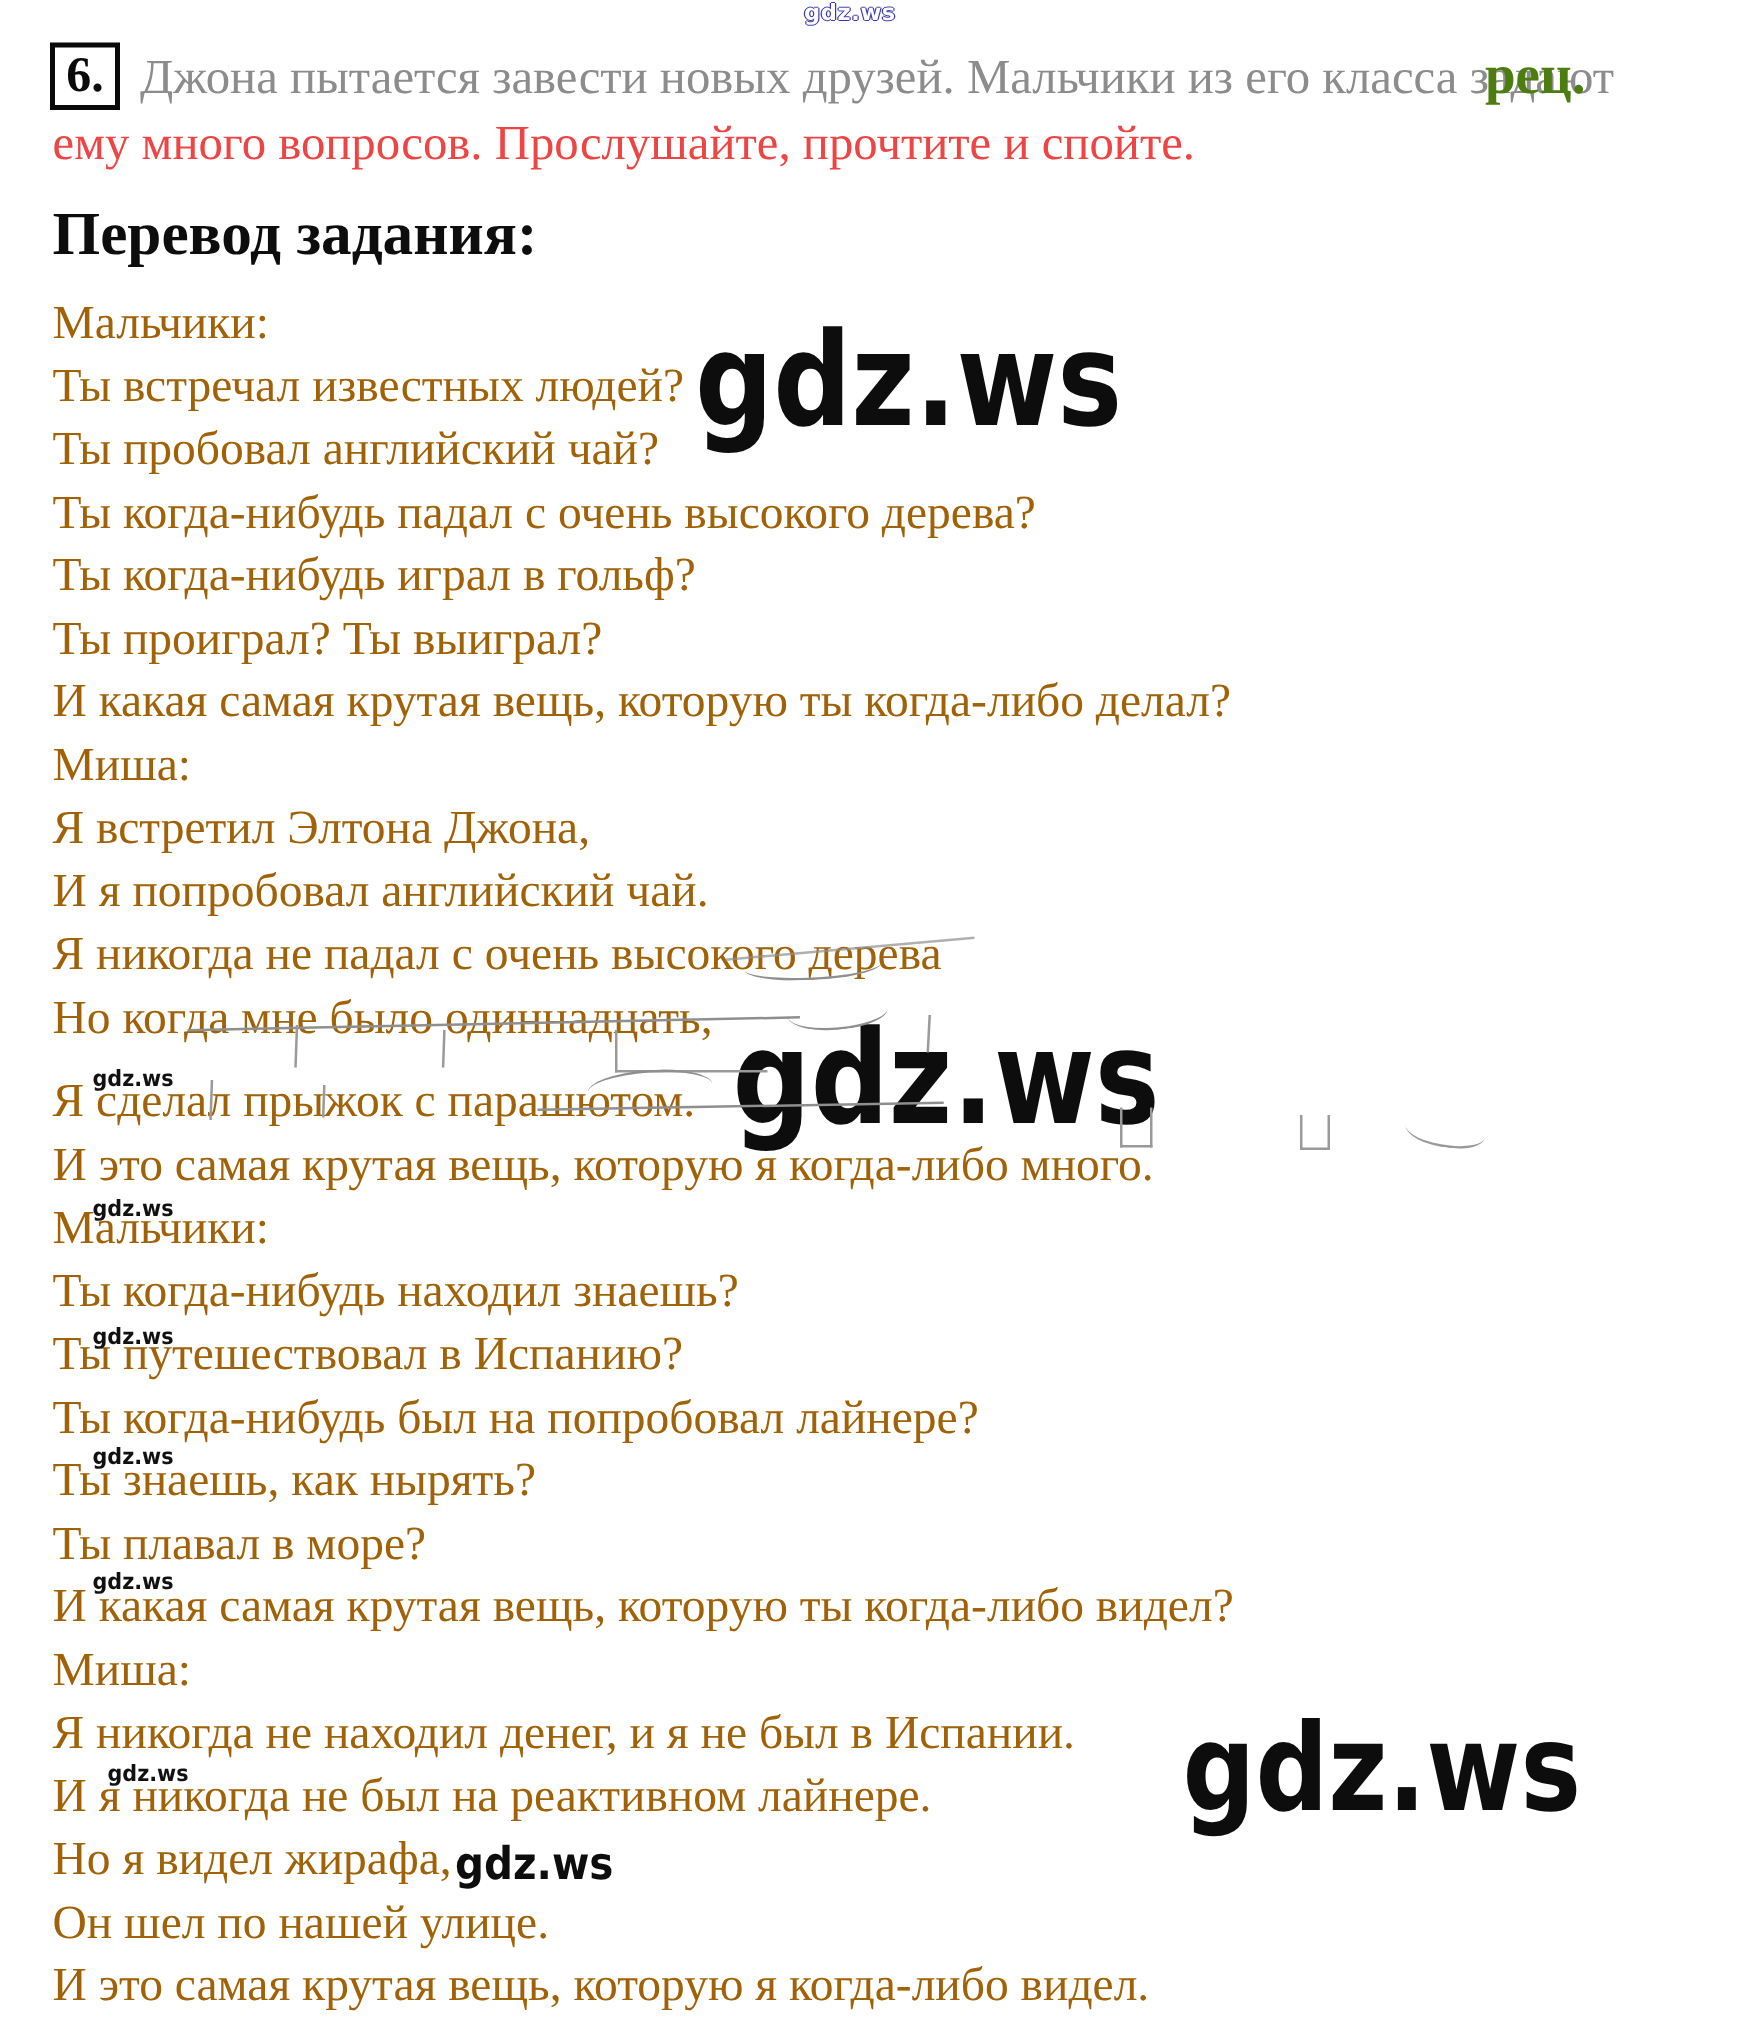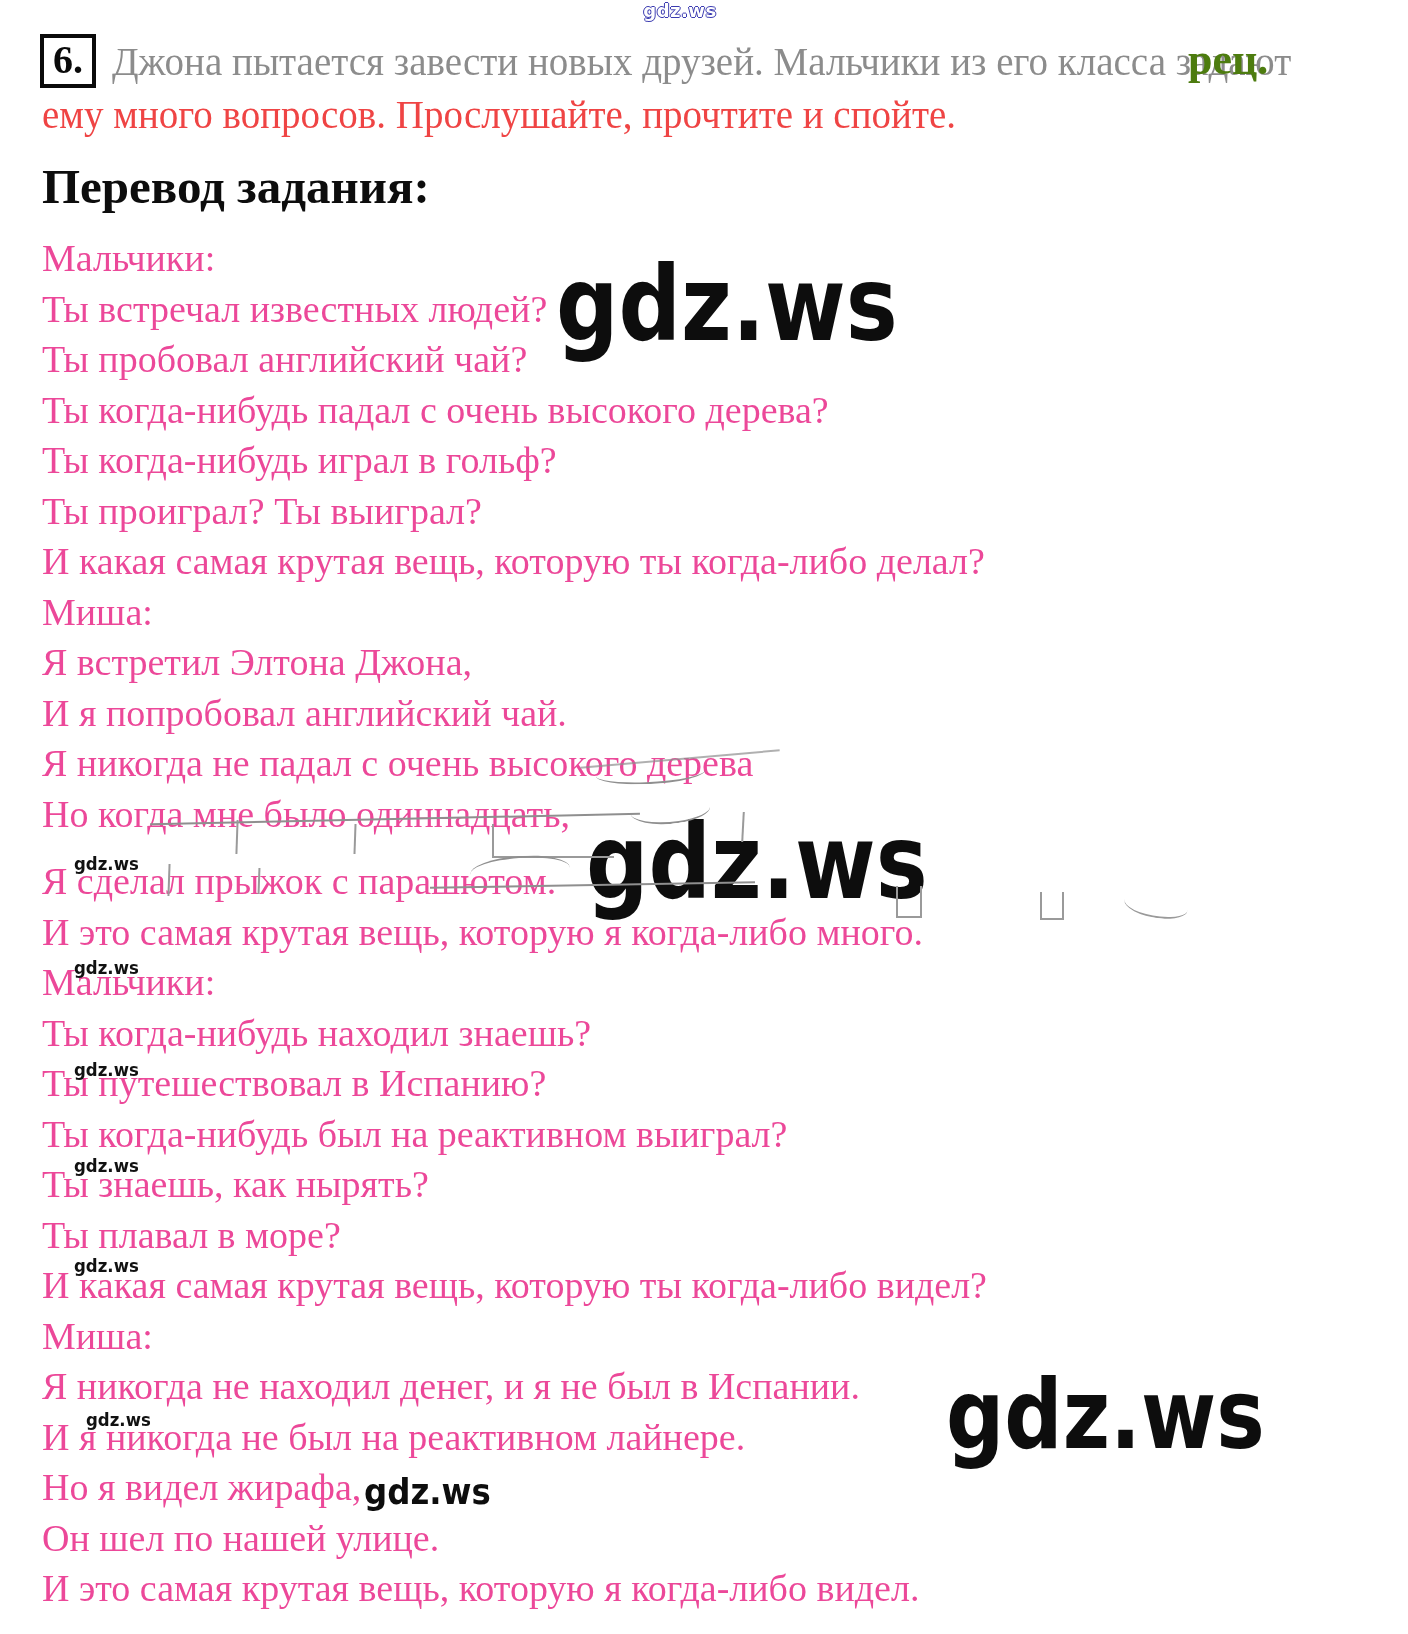--- a/index.html
+++ b/index.html
@@ -40,21 +40,21 @@
     position:absolute;left:1188px;top:38px;
     color:#4d7c0f;font-weight:700;font-size:44px;line-height:1;
   }
   .heading{
     position:absolute;left:42px;top:158px;
     color:#0d0d0d;font-weight:700;font-size:49px;
   }
   
   .dialogue{
     position:absolute;left:42px;top:233px;width:1360px;
-    font-size:38px;color:#ec4899;
+    font-size:38px;color:#a16207;
   }
   .dialogue .line{
     line-height:50.5px;height:50.5px;white-space:nowrap;
   }
   .dialogue .line.gap{margin-top:17px;}
   
   .wm-big{
     position:absolute;
     font-family:"DejaVu Sans", sans-serif;
     font-weight:700;color:#0d0d0d;line-height:1;
@@ -136,21 +136,21 @@
       <div class="line">Миша:</div>
       <div class="line">Я встретил Элтона Джона,</div>
       <div class="line">И я попробовал английский чай.</div>
       <div class="line">Я никогда не падал с очень высокого дерева</div>
       <div class="line">Но когда мне было одиннадцать,</div>
       <div class="line gap">Я сделал прыжок с парашютом.</div>
       <div class="line">И это самая крутая вещь, которую я когда-либо много.</div>
       <div class="line">Мальчики:</div>
       <div class="line">Ты когда-нибудь находил знаешь?</div>
       <div class="line">Ты путешествовал в Испанию?</div>
-      <div class="line">Ты когда-нибудь был на реактивном выиграл?</div>
+      <div class="line">Ты когда-нибудь был на попробовал лайнере?</div>
       <div class="line">Ты знаешь, как нырять?</div>
       <div class="line">Ты плавал в море?</div>
       <div class="line">И какая самая крутая вещь, которую ты когда-либо видел?</div>
       <div class="line">Миша:</div>
       <div class="line">Я никогда не находил денег, и я не был в Испании.</div>
       <div class="line">И я никогда не был на реактивном лайнере.</div>
       <div class="line">Но я видел жирафа,</div>
       <div class="line">Он шел по нашей улице.</div>
       <div class="line">И это самая крутая вещь, которую я когда-либо видел.</div>
     </div>

